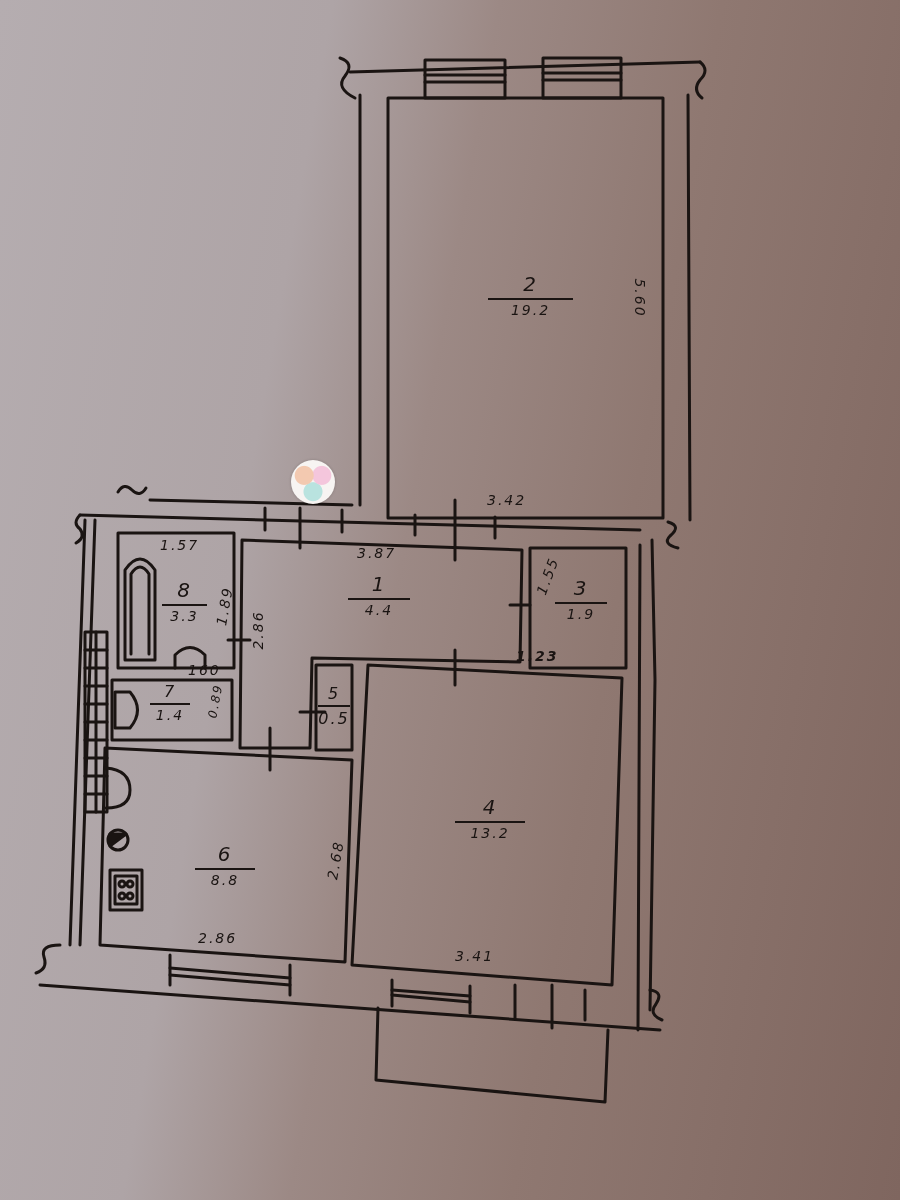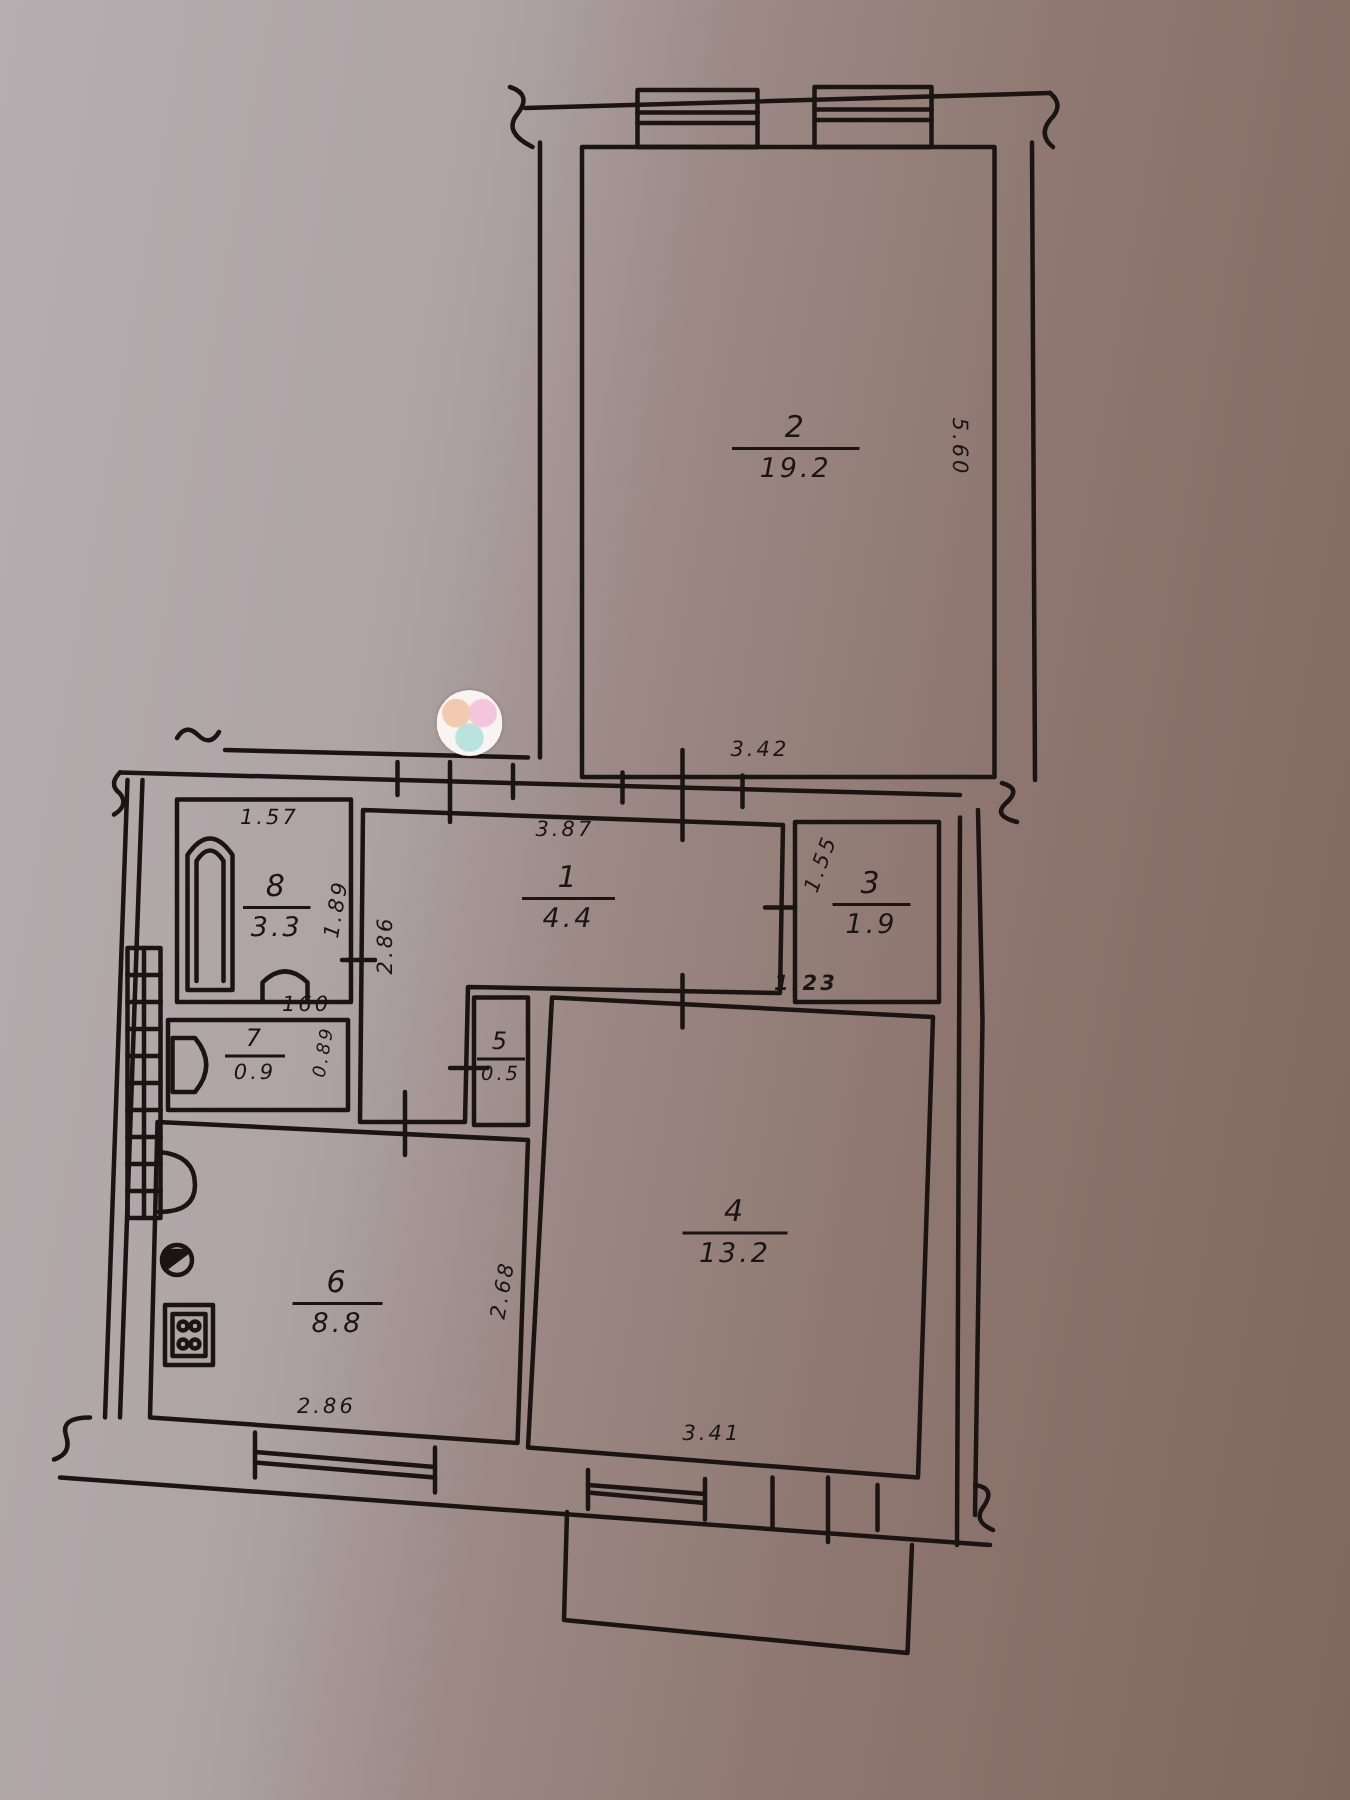--- a/index.html
+++ b/index.html
@@ -7,21 +7,21 @@
     width: 900px; height: 1200px; overflow: hidden; position: relative;
     background: linear-gradient(100deg, #b5adb0 0%, #aea4a6 30%, #9c8985 45%, #8f7871 65%, #7f665f 100%);
     font-family: "DejaVu Sans", sans-serif;
   }
   .plan { position: absolute; left: 0; top: 0; width: 900px; height: 1200px; }
   .lbl {
     position: absolute; color: #1a1412; font-family: "DejaVu Sans", sans-serif;
     font-style: italic; letter-spacing: 2px; white-space: nowrap;
   }
   .room-num { font-size: 20px; text-align: center; }
-  .room-area { font-size: 18px; text-align: center; }
+  .room-area { font-size: 14px; text-align: center; }
   .dim { font-size: 14px; }
   .vert { transform: rotate(90deg); transform-origin: center; }
   .frac { position: absolute; display: flex; flex-direction: column; align-items: center; }
   .frac .bar { width: 100%; height: 2px; background: #1a1412; margin: 2px 0; }
   .marker {
     position: absolute; left: 291px; top: 460px; width: 44px; height: 44px; border-radius: 50%;
     background: radial-gradient(circle at 30% 35%, #f3c9b0 0 9px, transparent 10px),
                 radial-gradient(circle at 70% 35%, #f4c6dc 0 9px, transparent 10px),
                 radial-gradient(circle at 50% 72%, #b9e3df 0 9px, transparent 10px),
                 #f7f4f2;
@@ -161,29 +161,29 @@
 <div class="frac" style="left:162px; top:578px; width:45px;">
   <span class="lbl room-num" style="position:static">8</span>
   <div class="bar"></div>
   <span class="lbl room-area" style="position:static">3.3</span>
 </div>
 <span class="lbl dim vert" style="left:205px; top:598px; transform:rotate(-80deg);">1.89</span>
 
 <div class="frac" style="left:150px; top:682px; width:40px;">
   <span class="lbl room-num" style="position:static; font-size:16px;">7</span>
   <div class="bar"></div>
-  <span class="lbl room-area" style="position:static; font-size:14px;">0.9</span>
+  <span class="lbl room-area" style="position:static; font-size:14px;">1.4</span>
 </div>
 <span class="lbl dim" style="left:188px; top:662px;">160</span>
 <span class="lbl dim vert" style="left:198px; top:694px; transform:rotate(-80deg); font-size:12px;">0.89</span>
 
 <div class="frac" style="left:318px; top:684px; width:32px;">
   <span class="lbl room-num" style="position:static; font-size:16px;">5</span>
   <div class="bar"></div>
-  <span class="lbl room-area" style="position:static; font-size:13px;">0.5</span>
+  <span class="lbl room-area" style="position:static; font-size:16px;">0.5</span>
 </div>
 
 <div class="frac" style="left:455px; top:795px; width:70px;">
   <span class="lbl room-num" style="position:static">4</span>
   <div class="bar"></div>
   <span class="lbl room-area" style="position:static">13.2</span>
 </div>
 <span class="lbl dim" style="left:455px; top:948px;">3.41</span>
 
 <div class="frac" style="left:195px; top:842px; width:60px;">

